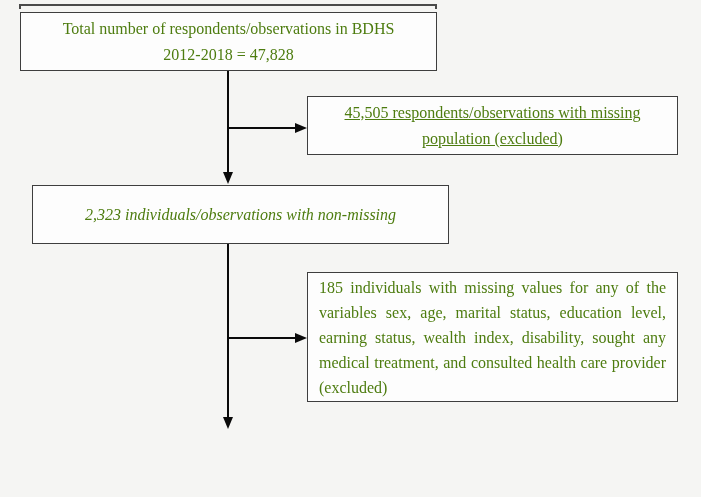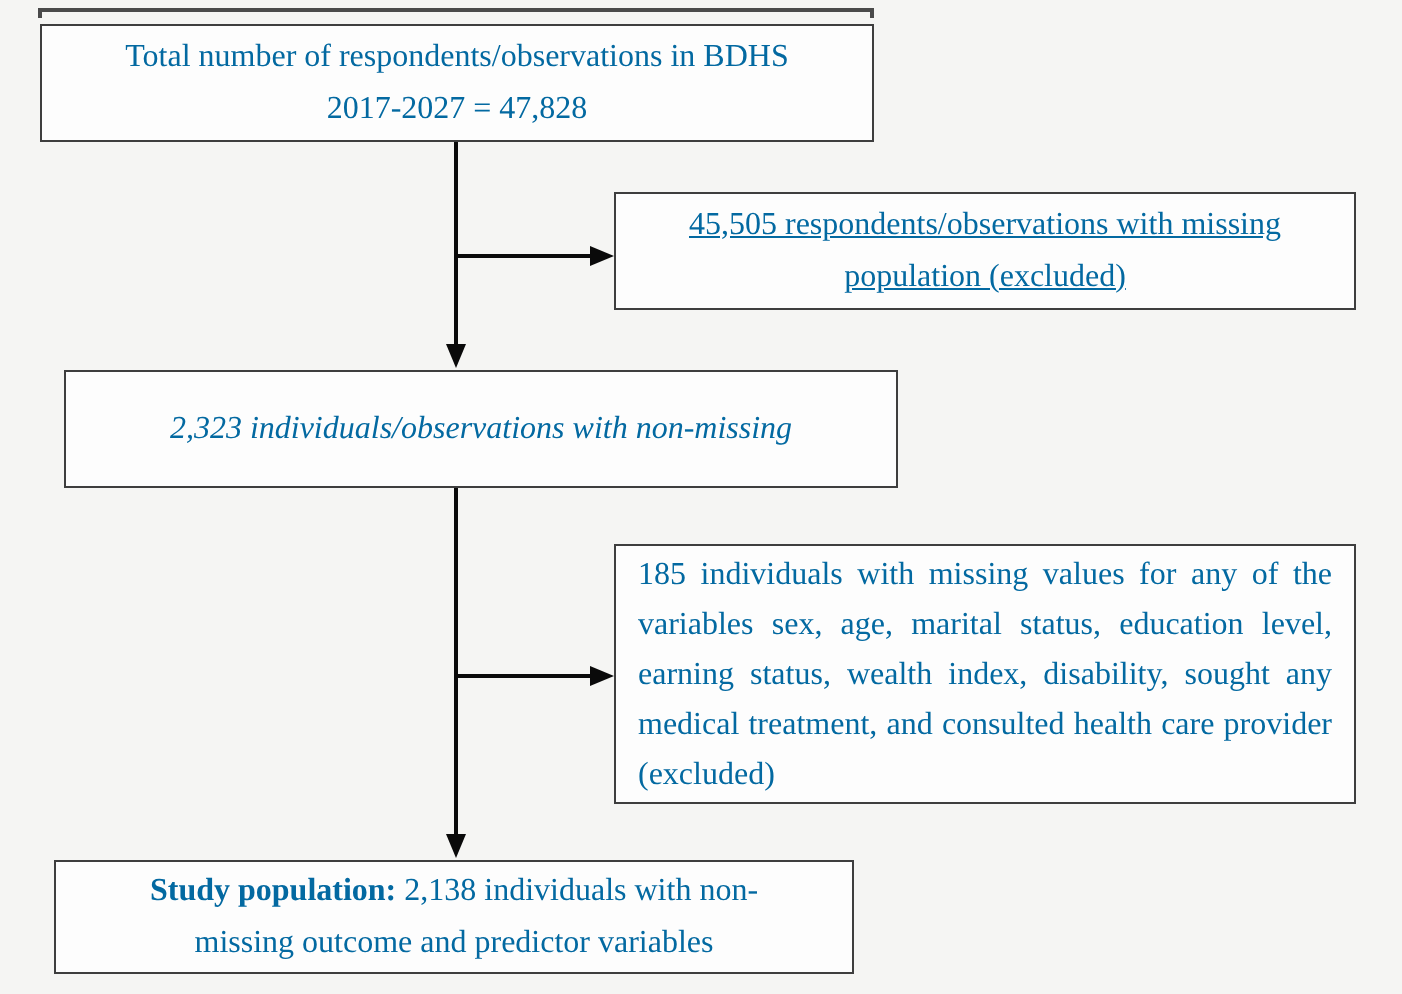--- a/index.html
+++ b/index.html
@@ -7,21 +7,21 @@
     padding: 0;
     background: #e9e9e9;
   }
   .canvas {
     position: relative;
     width: 701px;
     height: 497px;
     background: #f5f5f3;
     overflow: hidden;
     font-family: "Liberation Serif", "DejaVu Serif", serif;
-    color: #0369a1;
+    color: #4d7c0f;
   }
   .box {
     position: absolute;
     background: #fdfdfd;
     border: 1px solid #3e3e3e;
     box-sizing: border-box;
     font-size: 16px;
     line-height: 26px;
     display: flex;
     flex-direction: column;
@@ -60,21 +60,21 @@
 <body>
 
 <div class="canvas">
 
   <div class="artifact-h"></div>
   <div class="artifact-tick tick-l"></div>
   <div class="artifact-tick tick-r"></div>
 
   <div class="box box-top">
     <div class="line">Total number of respondents/observations in BDHS</div>
-    <div class="line">2017-2027 = 47,828</div>
+    <div class="line">2012-2018 = 47,828</div>
   </div>
 
   <div class="vline" style="left:227px; top:71px; height:101px;"></div>
   <div class="arrow-down" style="left:223px; top:172px;"></div>
 
   <div class="hline" style="left:227px; top:127px; width:69px;"></div>
   <div class="arrow-right" style="left:295px; top:123px;"></div>
 
   <div class="box box-excl1">
     <div class="line">45,505 respondents/observations with missing</div>
@@ -88,18 +88,14 @@
   <div class="vline" style="left:227px; top:244px; height:173px;"></div>
   <div class="arrow-down" style="left:223px; top:417px;"></div>
 
   <div class="hline" style="left:227px; top:337px; width:69px;"></div>
   <div class="arrow-right" style="left:295px; top:333px;"></div>
 
   <div class="box box-excl2">
     <div>185 individuals with missing values for any of the variables sex, age, marital status, education level, earning status, wealth index, disability, sought any medical treatment, and consulted health care provider (excluded)</div>
   </div>
 
-  <div class="box box-study">
-    <div class="line"><b>Study population:</b><span> 2,138 individuals with non-</span></div>
-    <div class="line">missing outcome and predictor variables</div>
-  </div>
 
 </div>
 
 </body></html>

